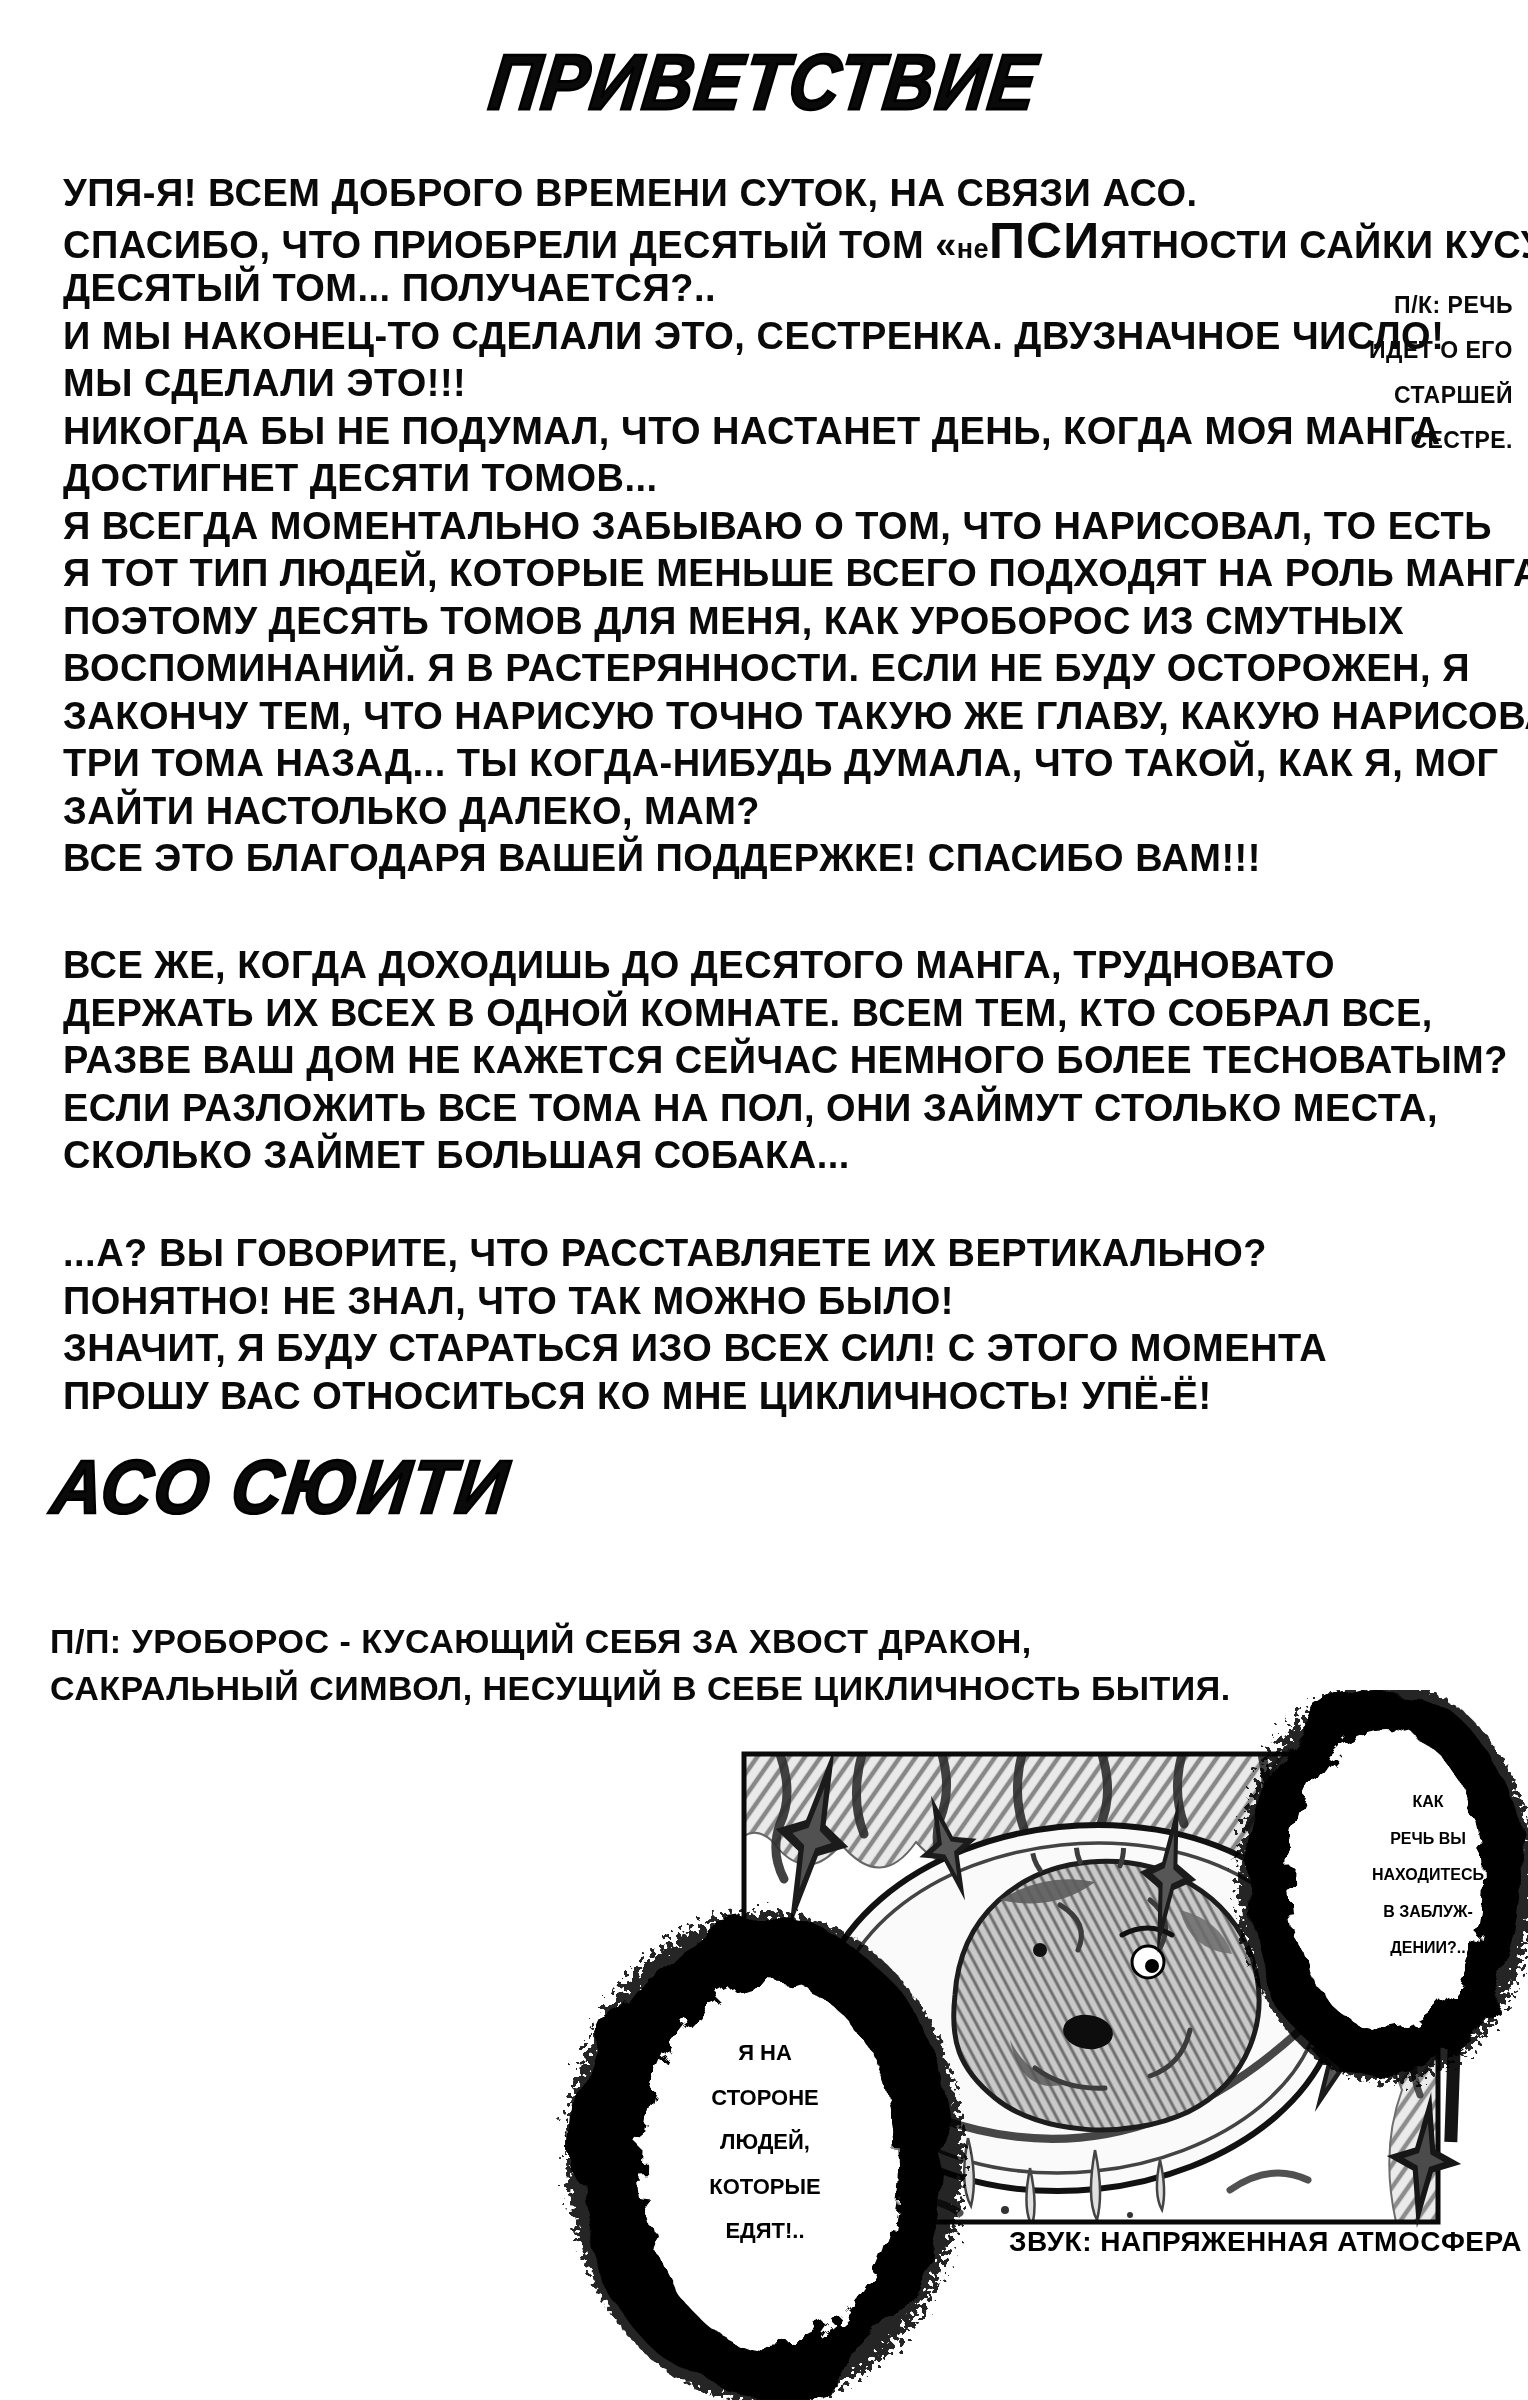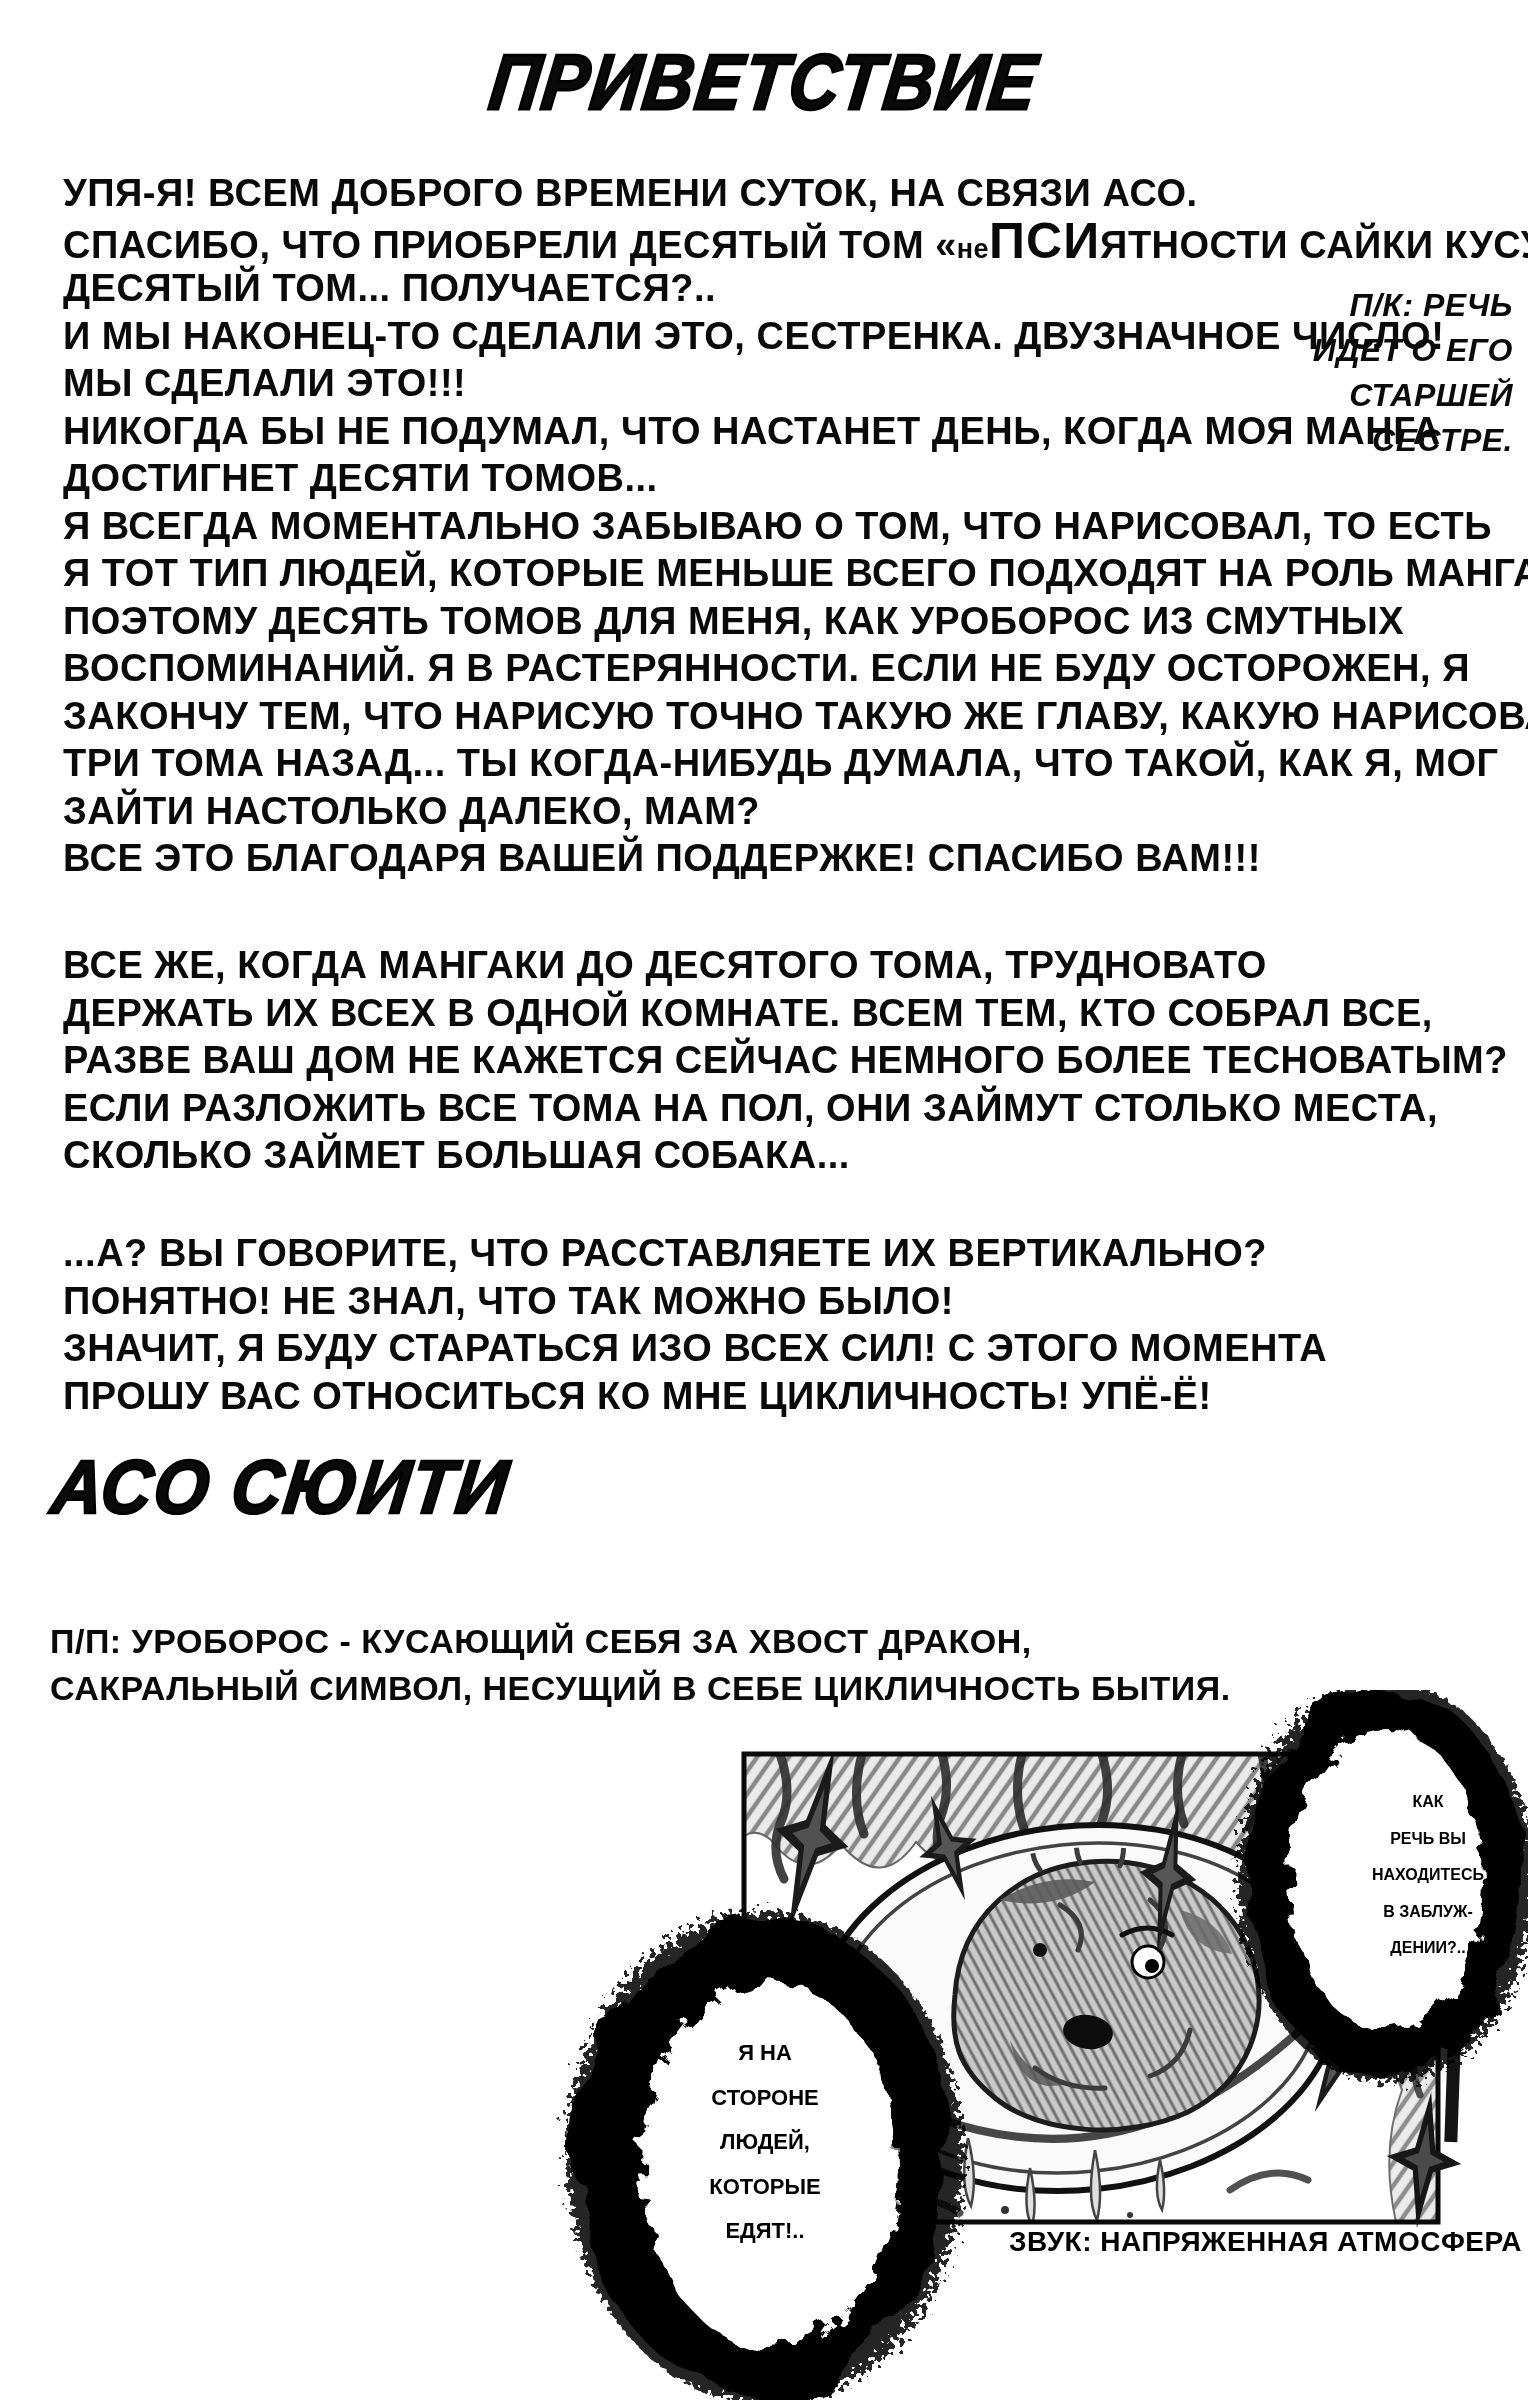--- a/index.html
+++ b/index.html
@@ -10,22 +10,22 @@
   #title{left:0;top:40px;width:100%;text-align:center;font-size:70px;line-height:84px;
          font-style:italic;font-weight:bold;letter-spacing:2px;
          transform:skewX(-7deg) scaleY(1.12);-webkit-text-stroke:2.5px #000;}
   .bodytext{left:63px;font-size:38px;line-height:47.5px;letter-spacing:0.5px;white-space:nowrap;}
   .bodytext .ln{height:47.5px;}
   #para1{top:170px;}
   #para2{top:942px;}
   #para3{top:1230px;}
   .small-caps{font-size:27px;}
   .big-caps{font-size:50px;letter-spacing:1px;}
-  #side-note{right:15px;top:283px;text-align:right;font-size:32px;line-height:45px;
-             letter-spacing:0.5px;font-style:italic;}
+  #side-note{right:15px;top:283px;text-align:right;font-size:23px;line-height:45px;
+             letter-spacing:0.5px;}
   #signature{left:58px;top:1444px;font-size:70px;line-height:80px;font-style:italic;
              font-weight:bold;letter-spacing:2px;transform:skewX(-7deg) scaleY(1.08);
              transform-origin:left top;-webkit-text-stroke:2.5px #000;white-space:nowrap;}
   #footnote{left:50px;top:1618px;font-size:34px;line-height:46.5px;letter-spacing:0.5px;
             white-space:nowrap;}
   #panel-svg{left:0;top:1690px;z-index:1;}
   .bubble-text{z-index:2;text-align:center;font-weight:bold;white-space:nowrap;}
   #bubble-left-text{left:615px;top:2031px;width:300px;font-size:22px;line-height:44.6px;}
   #bubble-right-text{left:1308px;top:1784px;width:240px;font-size:16px;line-height:36.6px;}
   #sfx{left:993px;top:2226px;z-index:2;font-size:28px;font-weight:bold;letter-spacing:0.5px;
@@ -57,21 +57,21 @@
     <div class="ln">Я ТОТ ТИП ЛЮДЕЙ, КОТОРЫЕ МЕНЬШЕ ВСЕГО ПОДХОДЯТ НА РОЛЬ МАНГАКИ,</div>
     <div class="ln">ПОЭТОМУ ДЕСЯТЬ ТОМОВ ДЛЯ МЕНЯ, КАК УРОБОРОС ИЗ СМУТНЫХ</div>
     <div class="ln">ВОСПОМИНАНИЙ. Я В РАСТЕРЯННОСТИ. ЕСЛИ НЕ БУДУ ОСТОРОЖЕН, Я</div>
     <div class="ln">ЗАКОНЧУ ТЕМ, ЧТО НАРИСУЮ ТОЧНО ТАКУЮ ЖЕ ГЛАВУ, КАКУЮ НАРИСОВАЛ</div>
     <div class="ln">ТРИ ТОМА НАЗАД... ТЫ КОГДА-НИБУДЬ ДУМАЛА, ЧТО ТАКОЙ, КАК Я, МОГ</div>
     <div class="ln">ЗАЙТИ НАСТОЛЬКО ДАЛЕКО, МАМ?</div>
     <div class="ln">ВСЕ ЭТО БЛАГОДАРЯ ВАШЕЙ ПОДДЕРЖКЕ! СПАСИБО ВАМ!!!</div>
   </div>
 
   <div id="para2" class="abs comic bodytext">
-    <div class="ln">ВСЕ ЖЕ, КОГДА МАНГАКИ ДО ДЕСЯТОГО ТОМА, ТРУДНОВАТО</div>
+    <div class="ln">ВСЕ ЖЕ, КОГДА ДОХОДИШЬ ДО ДЕСЯТОГО МАНГА, ТРУДНОВАТО</div>
     <div class="ln">ДЕРЖАТЬ ИХ ВСЕХ В ОДНОЙ КОМНАТЕ. ВСЕМ ТЕМ, КТО СОБРАЛ ВСЕ,</div>
     <div class="ln">РАЗВЕ ВАШ ДОМ НЕ КАЖЕТСЯ СЕЙЧАС НЕМНОГО БОЛЕЕ ТЕСНОВАТЫМ?</div>
     <div class="ln">ЕСЛИ РАЗЛОЖИТЬ ВСЕ ТОМА НА ПОЛ, ОНИ ЗАЙМУТ СТОЛЬКО МЕСТА,</div>
     <div class="ln">СКОЛЬКО ЗАЙМЕТ БОЛЬШАЯ СОБАКА...</div>
   </div>
 
   <div id="para3" class="abs comic bodytext">
     <div class="ln">...А? ВЫ ГОВОРИТЕ, ЧТО РАССТАВЛЯЕТЕ ИХ ВЕРТИКАЛЬНО?</div>
     <div class="ln">ПОНЯТНО! НЕ ЗНАЛ, ЧТО ТАК МОЖНО БЫЛО!</div>
     <div class="ln">ЗНАЧИТ, Я БУДУ СТАРАТЬСЯ ИЗО ВСЕХ СИЛ! С ЭТОГО МОМЕНТА</div>

